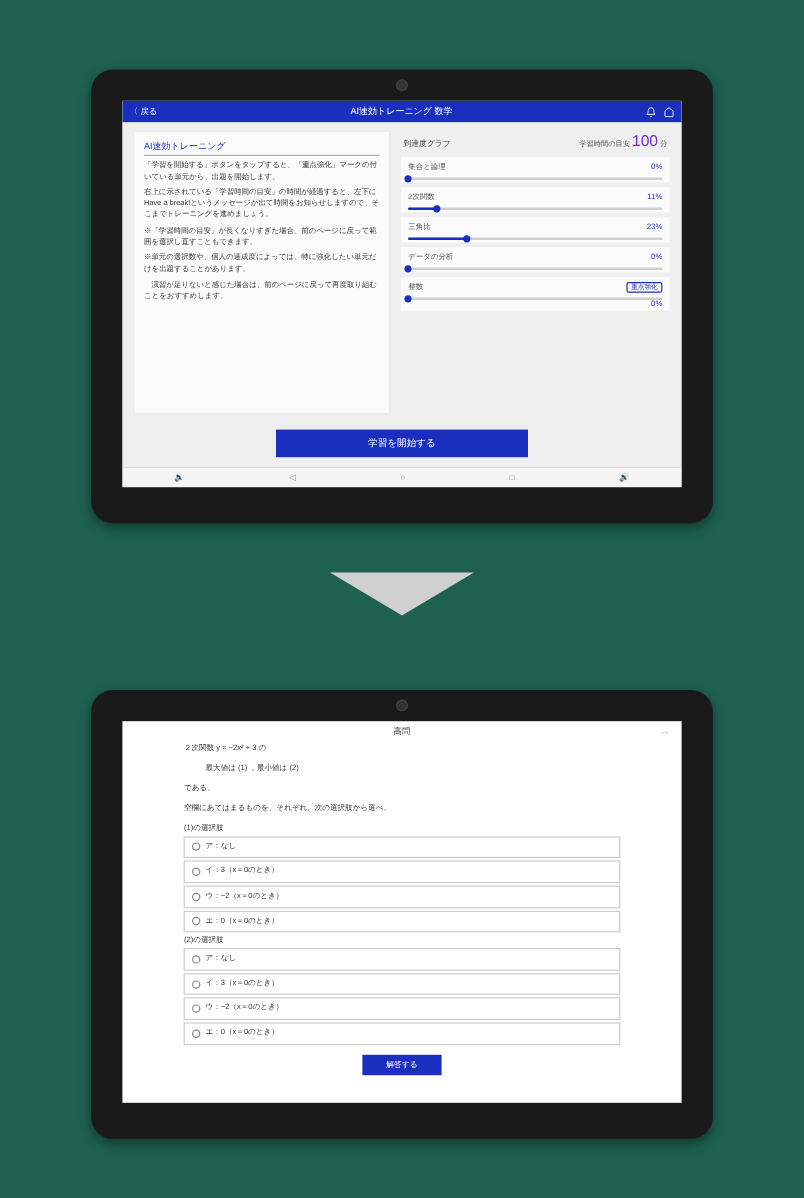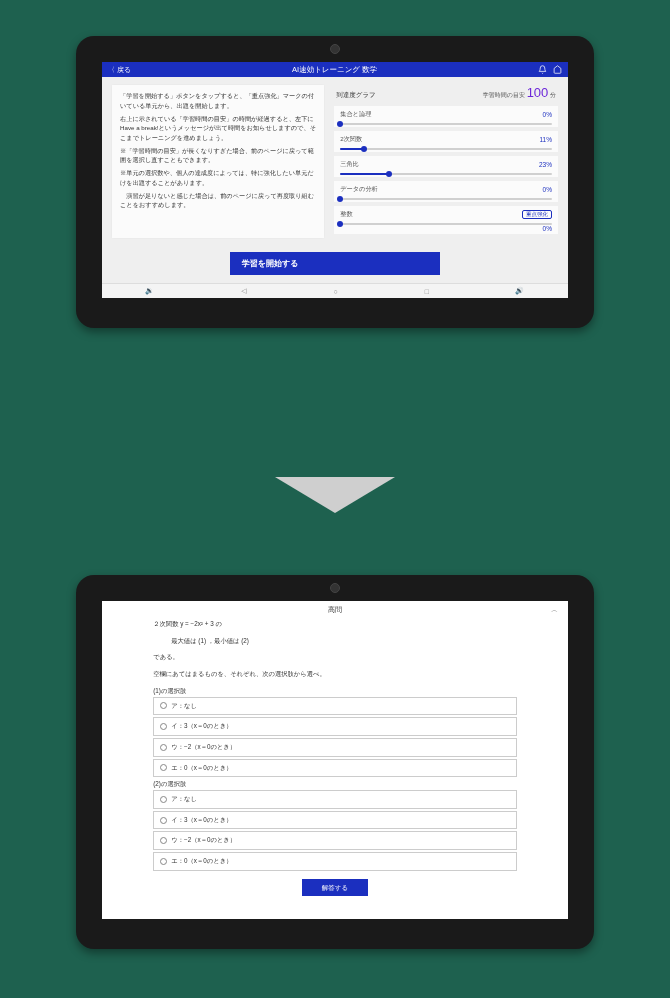--- a/index.html
+++ b/index.html
@@ -12,21 +12,21 @@
       position: relative;
     }
     .tablet {
       background: #1a1a1a;
       border-radius: 18px;
       padding: 22px 26px 34px 26px;
       box-shadow: 0 4px 10px rgba(0,0,0,.4);
       position: absolute;
       box-sizing: border-box;
     }
-    .tablet.top { left: 76px; top: 36px; width: 518px; height: 292px; }
+    .tablet.top { left: 76px; top: 58px; width: 518px; height: 378px; }
     .tablet.bottom { left: 76px; top: 575px; width: 518px; height: 374px; }
     .camera {
       width: 8px; height: 8px; background: #333; border-radius: 50%;
       margin: -14px auto 8px auto; border: 1px solid #444;
     }
     .screen {
       background: #efefef;
       width: 100%; height: 100%;
       display: flex; flex-direction: column;
       font-size: 6.2px;
@@ -73,22 +73,22 @@
     }
     .metric-row{display:flex;justify-content:space-between;align-items:center;}
     .metric-label { color: #555;}
     .metric-pct { color: #1b2fbf; font-size: 6.5px;}
     .bar { height: 2px; background: #d0d0d0; margin-top: 4px; position: relative; border-radius:2px;}
     .bar-fill { height: 100%; background: #1b2fbf; border-radius:2px;}
     .bar-dot { width:6px;height:6px;background:#1b2fbf;border-radius:50%;position:absolute;top:-2px;transform:translateX(-50%);}
     .badge-outline { border:1px solid #1b2fbf;color:#1b2fbf;font-size:5.5px;padding:0 3px;border-radius:2px;}
     .start-btn-wrap{padding:6px 0 8px 0;background:#efefef;}
     .start-btn {
-      background: #1b2fbf; color:#fff; width: 40%; margin:0 auto; text-align:left;
-      padding: 6px 12px; font-size:8px;font-weight:bold;
+      background: #1b2fbf; color:#fff; width: 40%; margin:0 auto; text-align:center;
+      padding: 6px 12px; font-size:8px;
     }
     .nav-bar {
       height: 16px; background:#f4f4f4; border-top:1px solid #ddd;
       display:flex; justify-content:space-around; align-items:center;
     }
     .nav-ic{color:#888;font-size:7px;}
     
     .q-header { text-align:center; font-size:7px; padding:4px 0; position:relative;}
     .q-collapse{position:absolute;right:10px;top:4px;color:#888;}
     .q-body { width: 78%; margin: 0 auto; line-height:1.7;font-size:6.3px;}
@@ -128,20 +128,21 @@
         <span class="hicon">
           <svg width="9" height="9" viewBox="0 0 24 24" fill="none" stroke="#fff" stroke-width="2">
               <path d="M3 9l9-7 9 7v11a2 2 0 01-2 2H5a2 2 0 01-2-2z"></path>
             </svg>
         </span>
       </div>
     </div>
 
     <div class="main">
       <div class="panel-left">
+        <div class="sub-title">AI速効トレーニング</div>
         <div class="para">「学習を開始する」ボタンをタップすると、「重点強化」マークの付いている単元から、出題を開始します。</div>
         <div class="para">右上に示されている「学習時間の目安」の時間が経過すると、左下にHave a break!というメッセージが出て時間をお知らせしますので、そこまでトレーニングを進めましょう。</div>
         <div class="para">※「学習時間の目安」が長くなりすぎた場合、前のページに戻って範囲を選択し直すこともできます。</div>
         <div class="para">※単元の選択数や、個人の達成度によっては、特に強化したい単元だけを出題することがあります。</div>
         <div class="para">　演習が足りないと感じた場合は、前のページに戻って再度取り組むことをおすすめします。</div>
       </div>
       <div class="panel-right">
         <div class="graph-header">
           <span class="graph-title">到達度グラフ</span>
           <span class="target">

